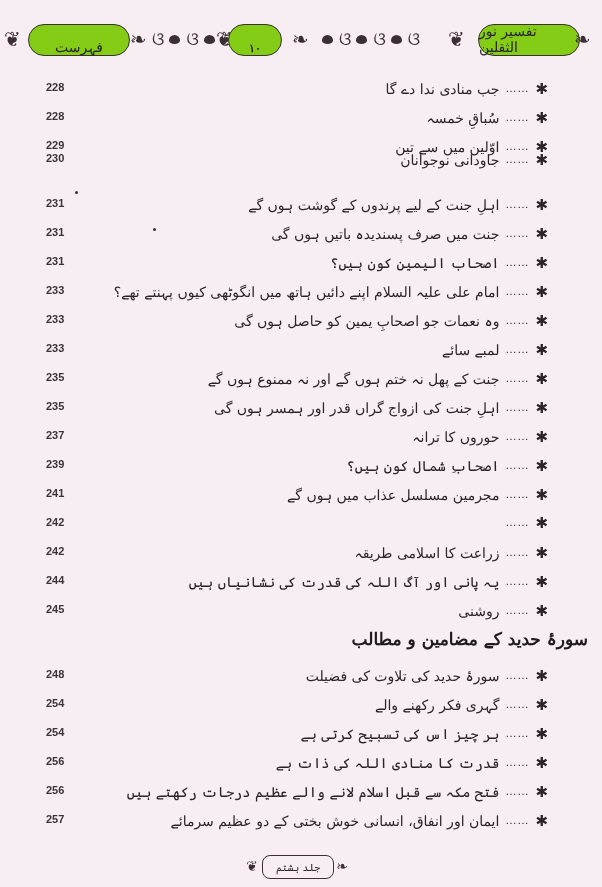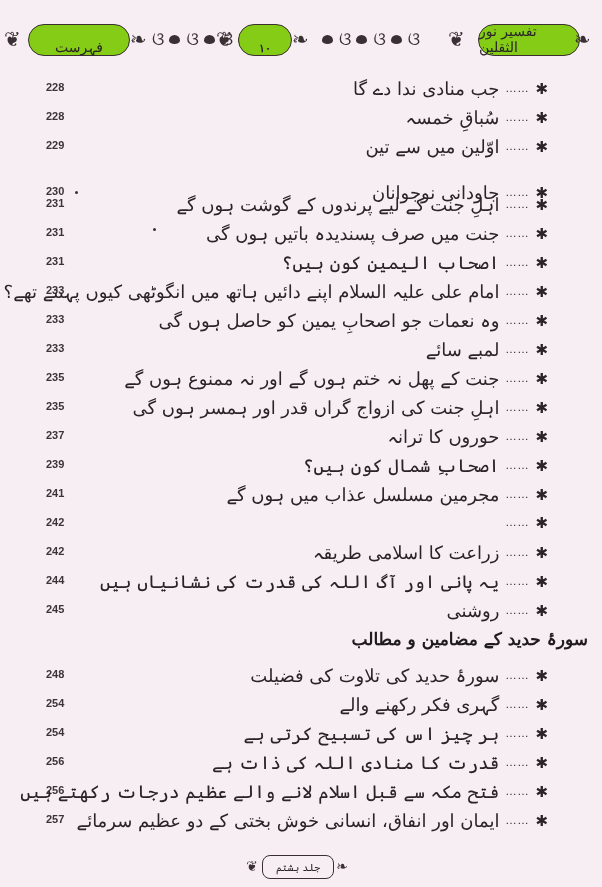--- a/index.html
+++ b/index.html
@@ -16,21 +16,21 @@
   .header { position:absolute; left:0; top:18px; width:602px; height:44px; }
   .cartouche {
     position:absolute; top:6px; height:30px;
     border:1.4px solid #3a3034; border-radius:16px;
     background:#84cc16;
     display:flex; align-items:flex-end; justify-content:center;
     font-family:"DejaVu Serif", serif; font-size:14px; color:#2a2426;
   }
   .cart-left { left:28px; width:100px; }
   .cart-right { left:470px; width:100px;margin-left:8px; }
-  .cart-center { left:238px; width:52px; font-size:11px; font-weight:bold; font-family:"Liberation Sans", sans-serif;}
+  .cart-center { left:228px; width:52px; font-size:11px; font-weight:bold; font-family:"Liberation Sans", sans-serif;}
   .flourish { position:absolute; top:8px; font-size:20px; color:#3a3034; line-height:26px; }
   .vine {
     position:absolute; top:8px; height:26px;
     display:flex; align-items:center; gap:2px; color:#3a3034;
     font-size:18px; letter-spacing:-1px;
   }
   .vine .bud { display:inline-block; width:11px; height:9px; background:#3a3034; border-radius:50% 50% 50% 50% / 60% 60% 40% 40%; margin:0 4px; }
   .vine .curl { font-family:"DejaVu Serif", serif; }
 
   
@@ -41,21 +41,21 @@
     font-family:"Liberation Sans", sans-serif; font-weight:bold; font-size:11px; color:#3b3336;
   }
   .entry {
     position:absolute; right:54px; top:2px;
     display:flex; flex-direction:row-reverse; align-items:center; gap:6px;
     direction:ltr;
   }
   .bullet { font-size:15px; color:#2a2426; line-height:20px; }
   .dots { font-size:11px; color:#3a3034; letter-spacing:1px; line-height:20px; }
   .title {
-    direction:rtl; font-family:"DejaVu Serif", serif; font-size:18px;
+    direction:rtl; font-family:"DejaVu Serif", serif; font-size:14px;
     color:#2a2426; white-space:nowrap; line-height:22px;
   }
   .section-heading {
     position:absolute; right:14px; top:629px;
     direction:rtl; font-family:"DejaVu Serif", serif; font-weight:bold; font-size:17px; color:#1f1a1c;
   }
 
   
   .footer-cart {
     position:absolute; left:262px; top:855px; width:70px; height:22px;
@@ -128,21 +128,21 @@
         </div>
     </div>
     <div class="row" style="top:68px">
       <span class="pnum">229</span>
       <div class="entry">
           <span class="bullet">✱</span>
           <span class="dots">……</span>
           <span class="title">اوّلین میں سے تین</span>
         </div>
     </div>
-    <div class="row" style="top:114px">
+    <div class="row" style="top:81px">
       <span class="pnum">230</span>
       <div class="entry">
           <span class="bullet">✱</span>
           <span class="dots">……</span>
           <span class="title">جاودانی نوجوانان</span>
         </div>
     </div>
     <div class="row" style="top:126px">
       <span class="pnum">231</span>
       <div class="entry">

